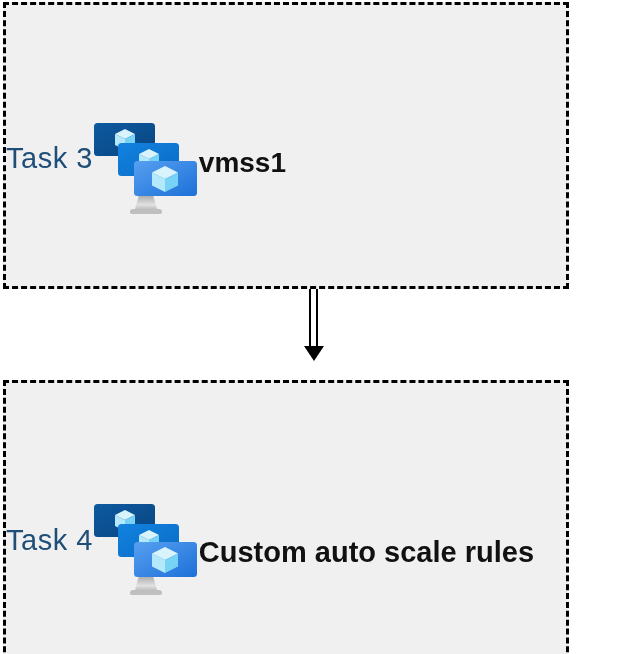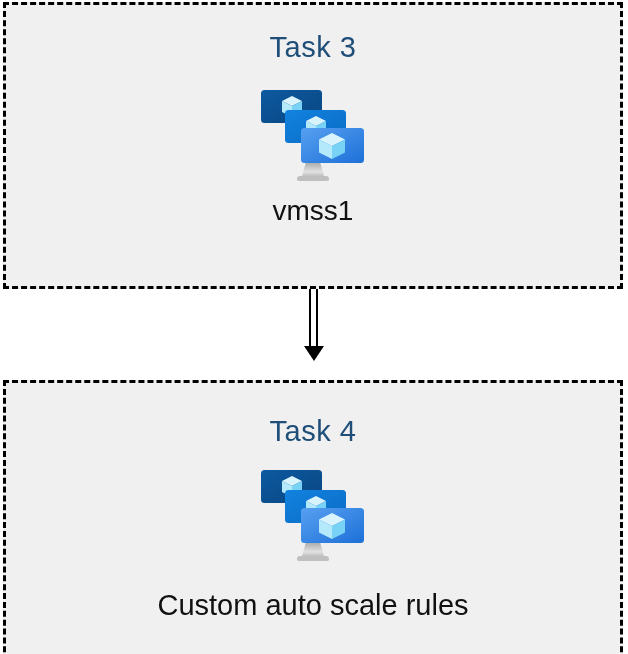--- a/index.html
+++ b/index.html
@@ -11,43 +11,44 @@
   #canvas {
     position: relative;
     width: 628px;
     height: 654px;
     background: var(--page-background, #ffffff);
     overflow: hidden;
   }
   .task-box {
     position: absolute;
     left: 3px;
-    width: 620px;
+    width: 566px;
     box-sizing: border-box;
     background: var(--box-fill, #f0f0f0);
     border: 3px dashed var(--box-border, #000000);
     display: flex;
-    flex-direction: column;
+    flex-direction: row;
     align-items: center;
   }
   #task3-box { top: 2px; height: 287px; padding-top: 24px; }
   #task4-box { top: 380px; height: 290px; padding-top: 30px; }
   .task-title {
     font-size: 29px;
     line-height: 36px;
     color: var(--title-text, #1f4e79);
     letter-spacing: 0.5px;
   }
   .vmss-icon { margin-top: 24px; width: 106px; height: 95px; }
   #task4-box .vmss-icon { margin-top: 20px; }
   .caption {
     font-size: 28px;
     line-height: 34px;
     color: var(--body-text, #111111);
     text-align: center;
+    font-weight: bold;
   }
   #task3-box .caption { margin-top: 10px; }
   #task4-box .caption { margin-top: 24px; font-size: 29px; }
   
   .arrow-shaft {
     position: absolute;
     left: 309px;
     top: 289px;
     width: 5px;
     height: 58px;

